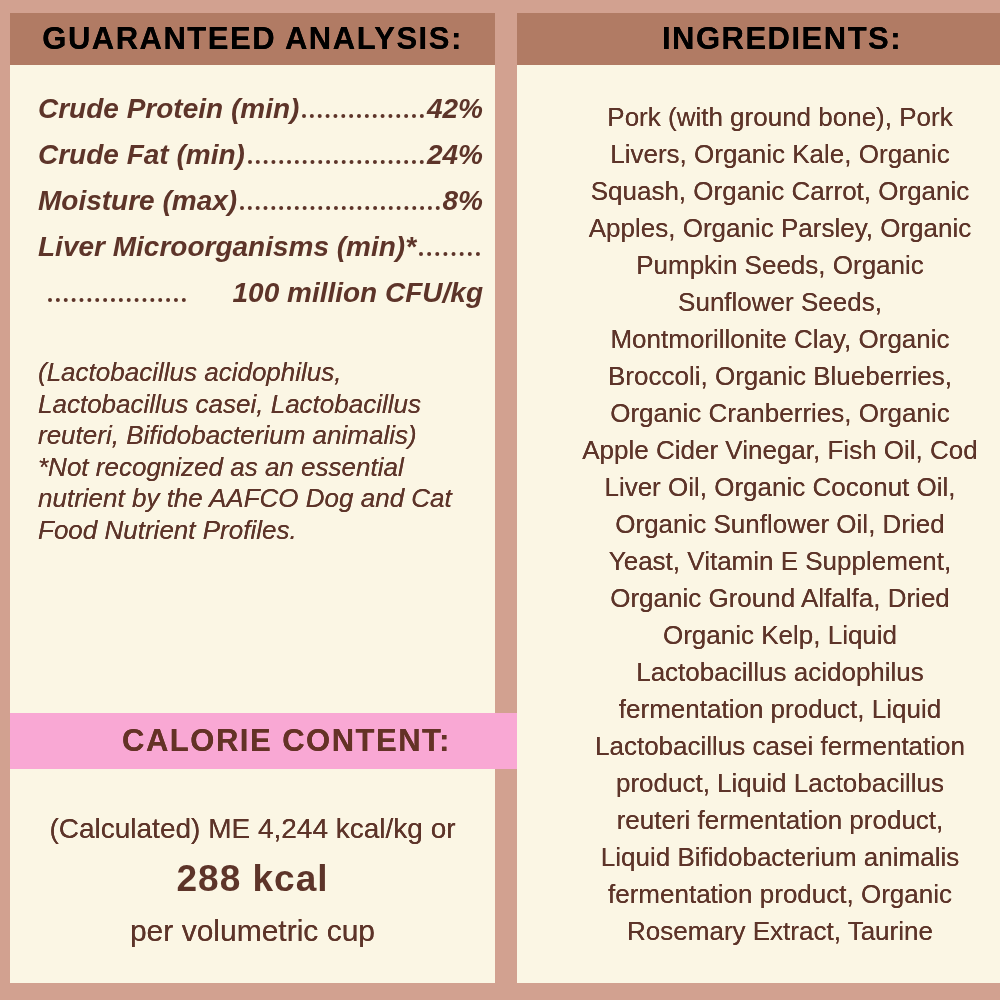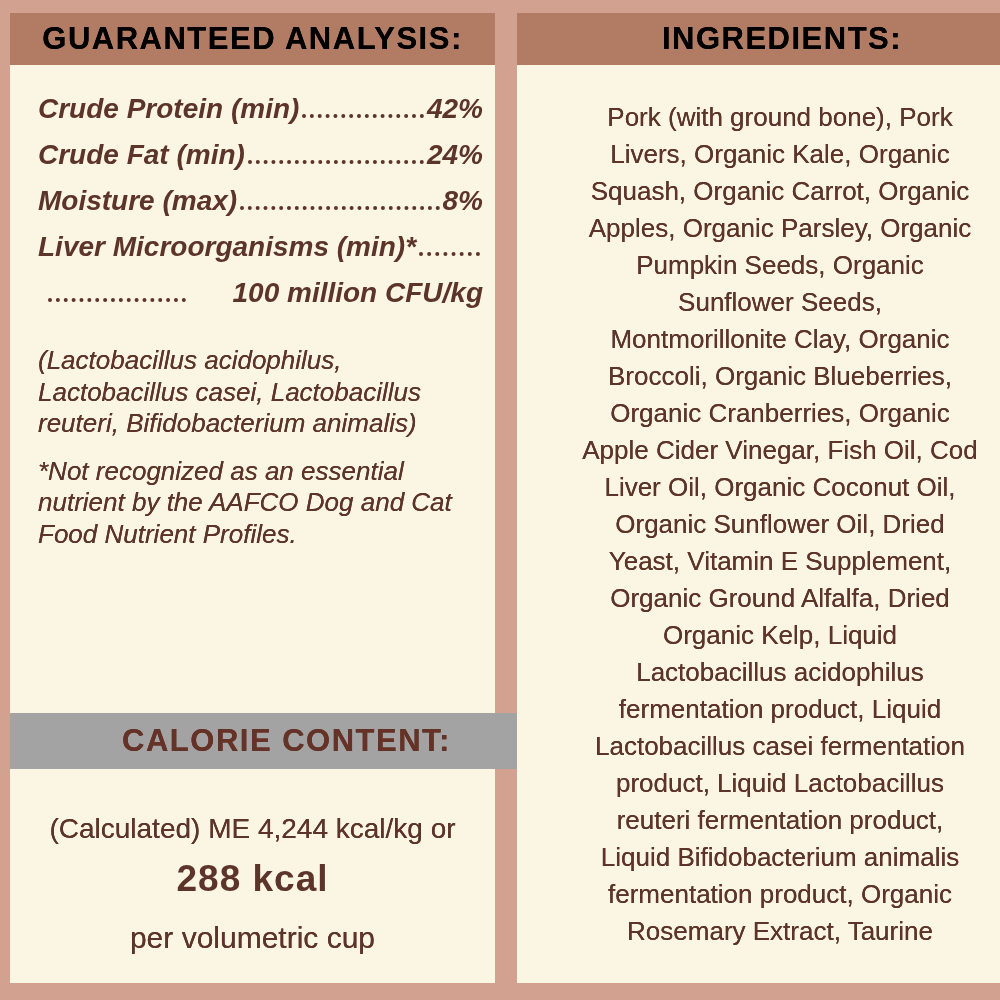--- a/index.html
+++ b/index.html
@@ -56,26 +56,26 @@
     min-width: 10px;
   }
   .ga-row.cfu .leader { flex: 0 0 138px; margin-left: 10px; }
   .ga-row.cfu .ga-value { margin-left: auto; text-align: center; }
   .note {
     white-space: pre-line;
     font-size: 26px;
     line-height: 31.5px;
     text-shadow: 0 0 0.6px currentColor;
   }
-  .note.first { margin-top: 22px; }
-  .note.next  { margin-top: 16px; }
+  .note.first { margin-top: 34px; }
+  .note.next  { }
   .calorie-bar {
     flex: 0 0 56px;
     width: 553px;
-    background: #a3a3a3;
+    background: #f9a8d4;
     color: #643226;
     display: flex;
     align-items: center;
     justify-content: center;
     font-size: 31px;
     font-weight: 700;
     letter-spacing: 1.5px;
     text-shadow: 0 0 0.5px currentColor;
   }
   .calorie-body {
@@ -93,21 +93,20 @@
   .calorie-kcal {
     font-size: 37px;
     line-height: 64px;
     font-weight: 700;
     letter-spacing: 1px;
   }
   .calorie-line3 {
     font-size: 30px;
     line-height: 40px;
     text-shadow: 0 0 0.6px currentColor;
-    margin-top: 7px;
   }
   .ingredients-body {
     flex: 1 1 auto;
     box-sizing: border-box;
     padding: 34px 12px 0 8px;
     text-align: center;
     font-size: 26px;
     line-height: 37px;
     white-space: pre-line;
     text-shadow: 0 0 0.6px currentColor;

